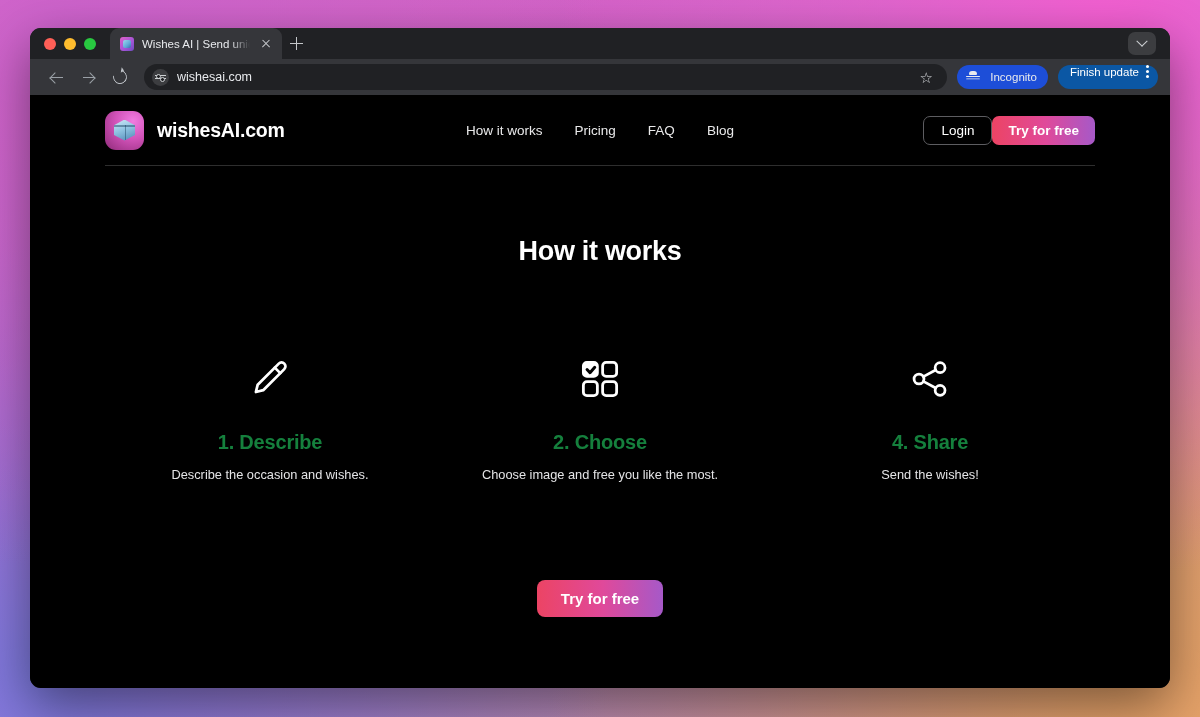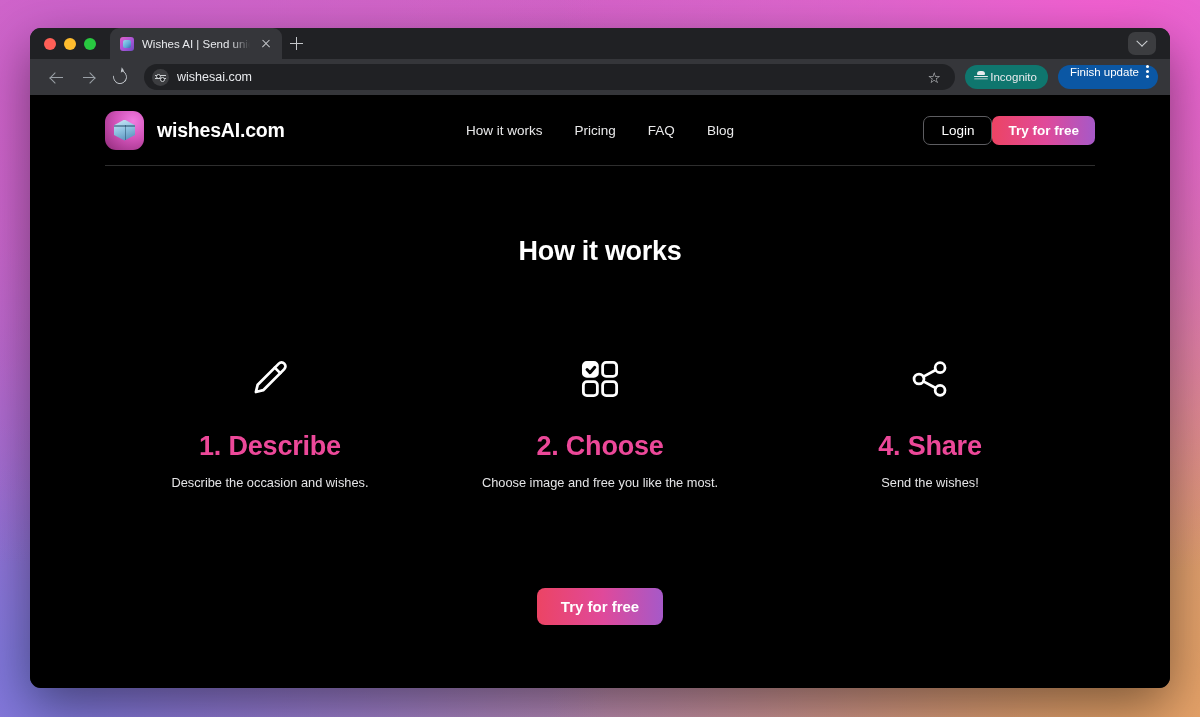--- a/index.html
+++ b/index.html
@@ -109,22 +109,22 @@
                display:flex; flex-direction:column; justify-content:center; gap:2px; padding:0 3px; }
   .tune-row { height:1.3px; background:#cdd0d3; position:relative; }
   .tune-row::after{ content:""; position:absolute; top:-1.1px; width:3.4px; height:3.4px;
                     border-radius:50%; border:1px solid #cdd0d3; background:#202124; }
   .tune-row.r1::after{ left:1px; } .tune-row.r2::after{ right:1px; }
   .url { color:#e8eaed; font-size:12.5px; flex:1; }
   .star { width:22px; height:22px; display:flex; align-items:center; justify-content:center;
           color:#d2d5d8; font-size:15px; line-height:1; }
 
   .incognito {
-    height:24px; background:#0f766e; border-radius:12px; display:flex; align-items:center;
-    gap:2px; padding:0 11px 0 9px; margin-left:6px; flex:none;text-align:right;
+    height:24px; background:#1d4ed8; border-radius:12px; display:flex; align-items:center;
+    gap:10px; padding:0 11px 0 9px; margin-left:6px; flex:none;text-align:right;
   }
   .spy { width:14px; height:13px; position:relative; flex:none; }
   .spy::before{ content:""; position:absolute; left:3px; top:0; width:8px; height:4.5px;
                 background:#e8eaed; border-radius:3px 3px 1px 1px; }
   .spy::after { content:""; position:absolute; left:0; top:5px; width:14px; height:1.6px;
                 background:#e8eaed; border-radius:1px;
                 box-shadow:0 2.4px 0 -0.2px #e8eaed, -0.5px 5px 0 -3.2px #e8eaed, 8.5px 5px 0 -3.2px #e8eaed; }
   .incognito-label { color:#e8eaed; font-size:11.5px; white-space:nowrap; }
 
   .update-btn {
@@ -183,21 +183,21 @@
   .page-title {
     text-align:center; color:#ffffff; font-size:27px; font-weight:700;
     margin-top:70px; letter-spacing:-.3px;
   }
 
   .steps {
     width:990px; margin:0 auto; display:flex; margin-top:84px;
   }
   .step { flex:1; display:flex; flex-direction:column; align-items:center; }
   .step-icon { height:56px; display:flex; align-items:center; justify-content:center; }
-  .step-title { color:#ec4899; font-size:27px; font-weight:700; margin-top:24px; letter-spacing:-.2px; }
+  .step-title { color:#15803d; font-size:20px; font-weight:700; margin-top:24px; letter-spacing:-.2px; }
   .step-desc { color:#e4e4e6; font-size:12.8px; margin-top:13px; }
 
   .cta-wrap { display:flex; justify-content:center; margin-top:98px; }
   .btn-cta.large { height:37px; padding:0 24px; font-size:15px; border-radius:8px; }
 </style>
 </head>
 <body>
 
 <div class="window">
 

